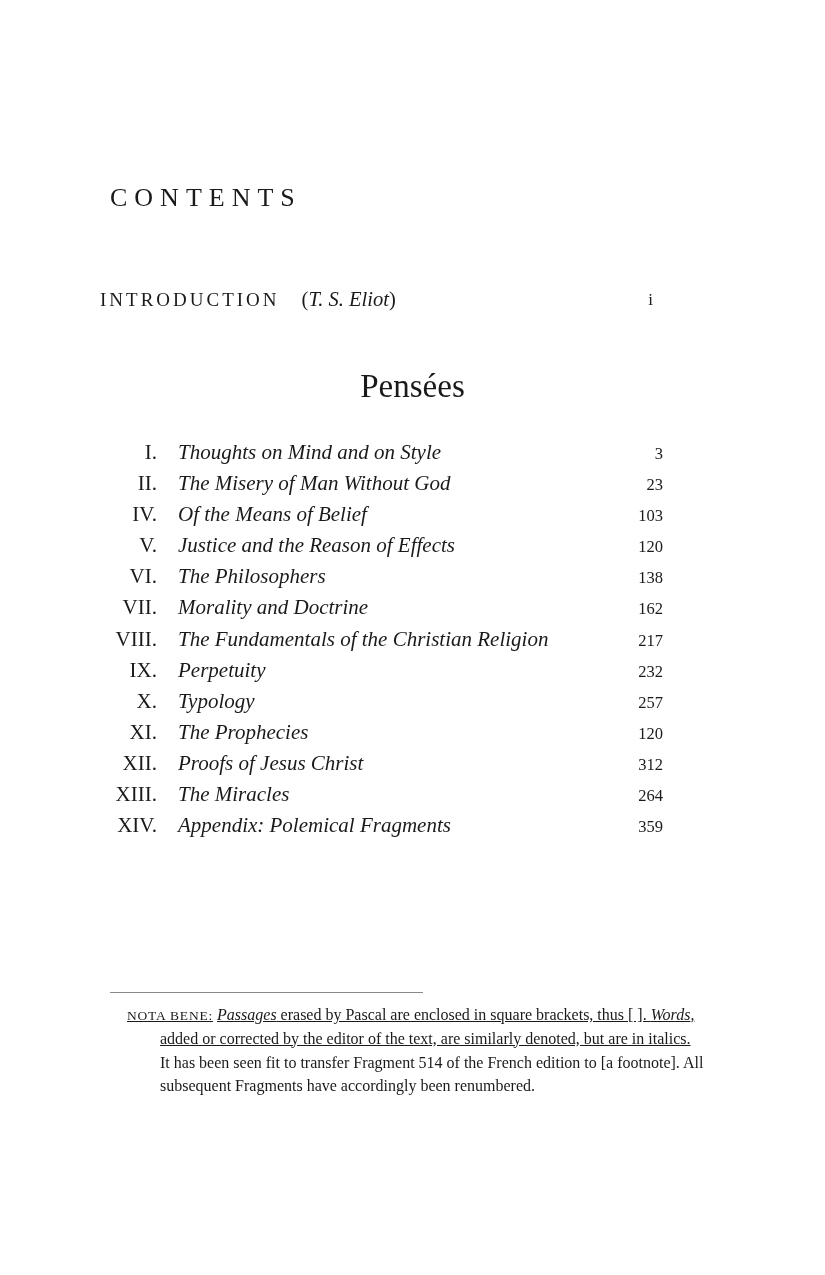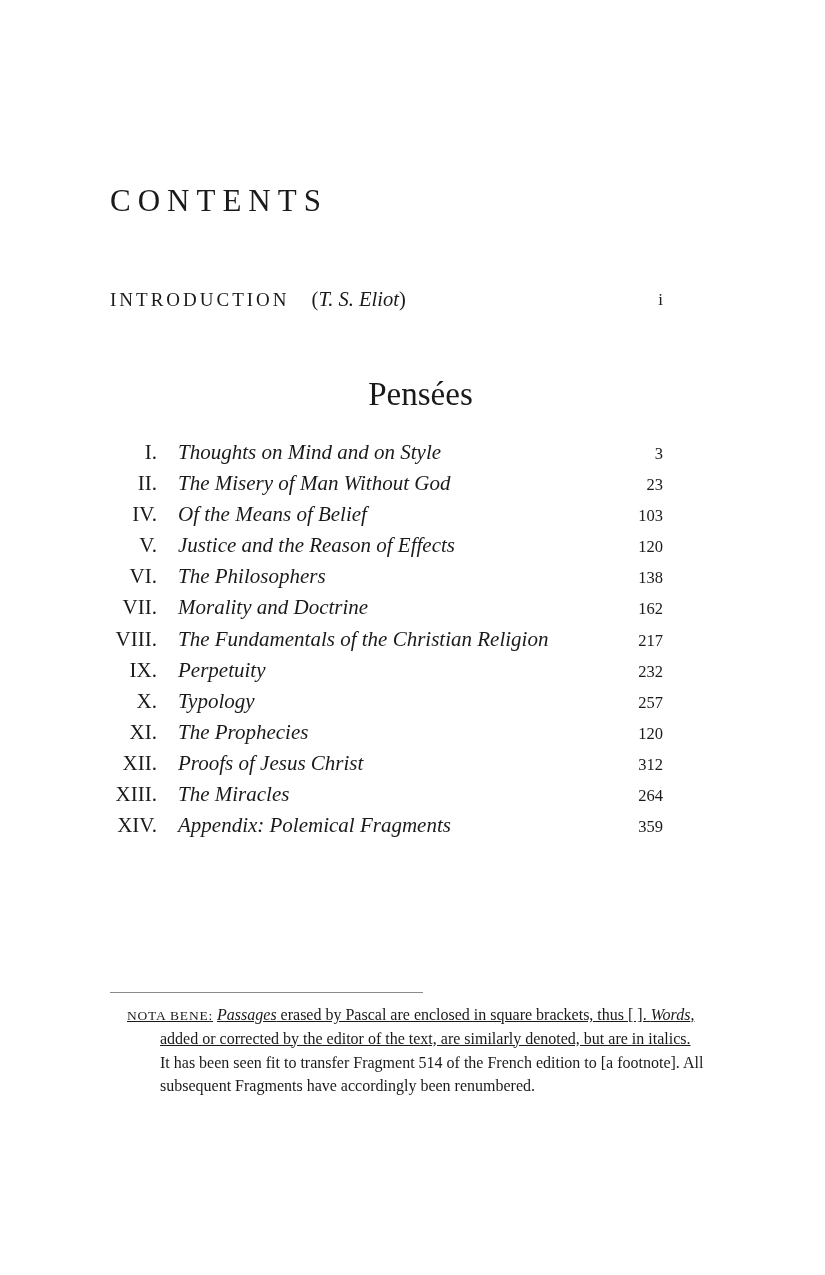--- a/index.html
+++ b/index.html
@@ -13,30 +13,30 @@
     position: relative;
     overflow: hidden;
     font-family: "Liberation Serif", "DejaVu Serif", serif;
     color: #1a1a1a;
   }
 
   .page-title {
     position: absolute;
     left: 110px;
     top: 184px;
-    font-size: 31px;
+    font-size: 26px;
     letter-spacing: 7px;
     font-weight: normal;
     margin: 0;
     line-height: 1.1;
   }
 
   .intro-row {
     position: absolute;
-    left: 110px;
+    left: 100px;
     top: 288px;
     width: 553px;
     display: flex;
     align-items: center;
   }
   .intro-label {
     font-size: 19px;
     letter-spacing: 3px;
   }
   .intro-author-wrap {
@@ -52,21 +52,21 @@
   }
 
   .section-heading {
     position: absolute;
     left: 110px;
     top: 368px;
     width: 605px;
     text-align: center;
     font-size: 33px;
     font-weight: normal;
-    margin: 8px;
+    margin: 0;
     line-height: 1.1;
   }
 
   .toc {
     position: absolute;
     left: 110px;
     top: 440px;
     width: 553px;
   }
   .toc-row {

